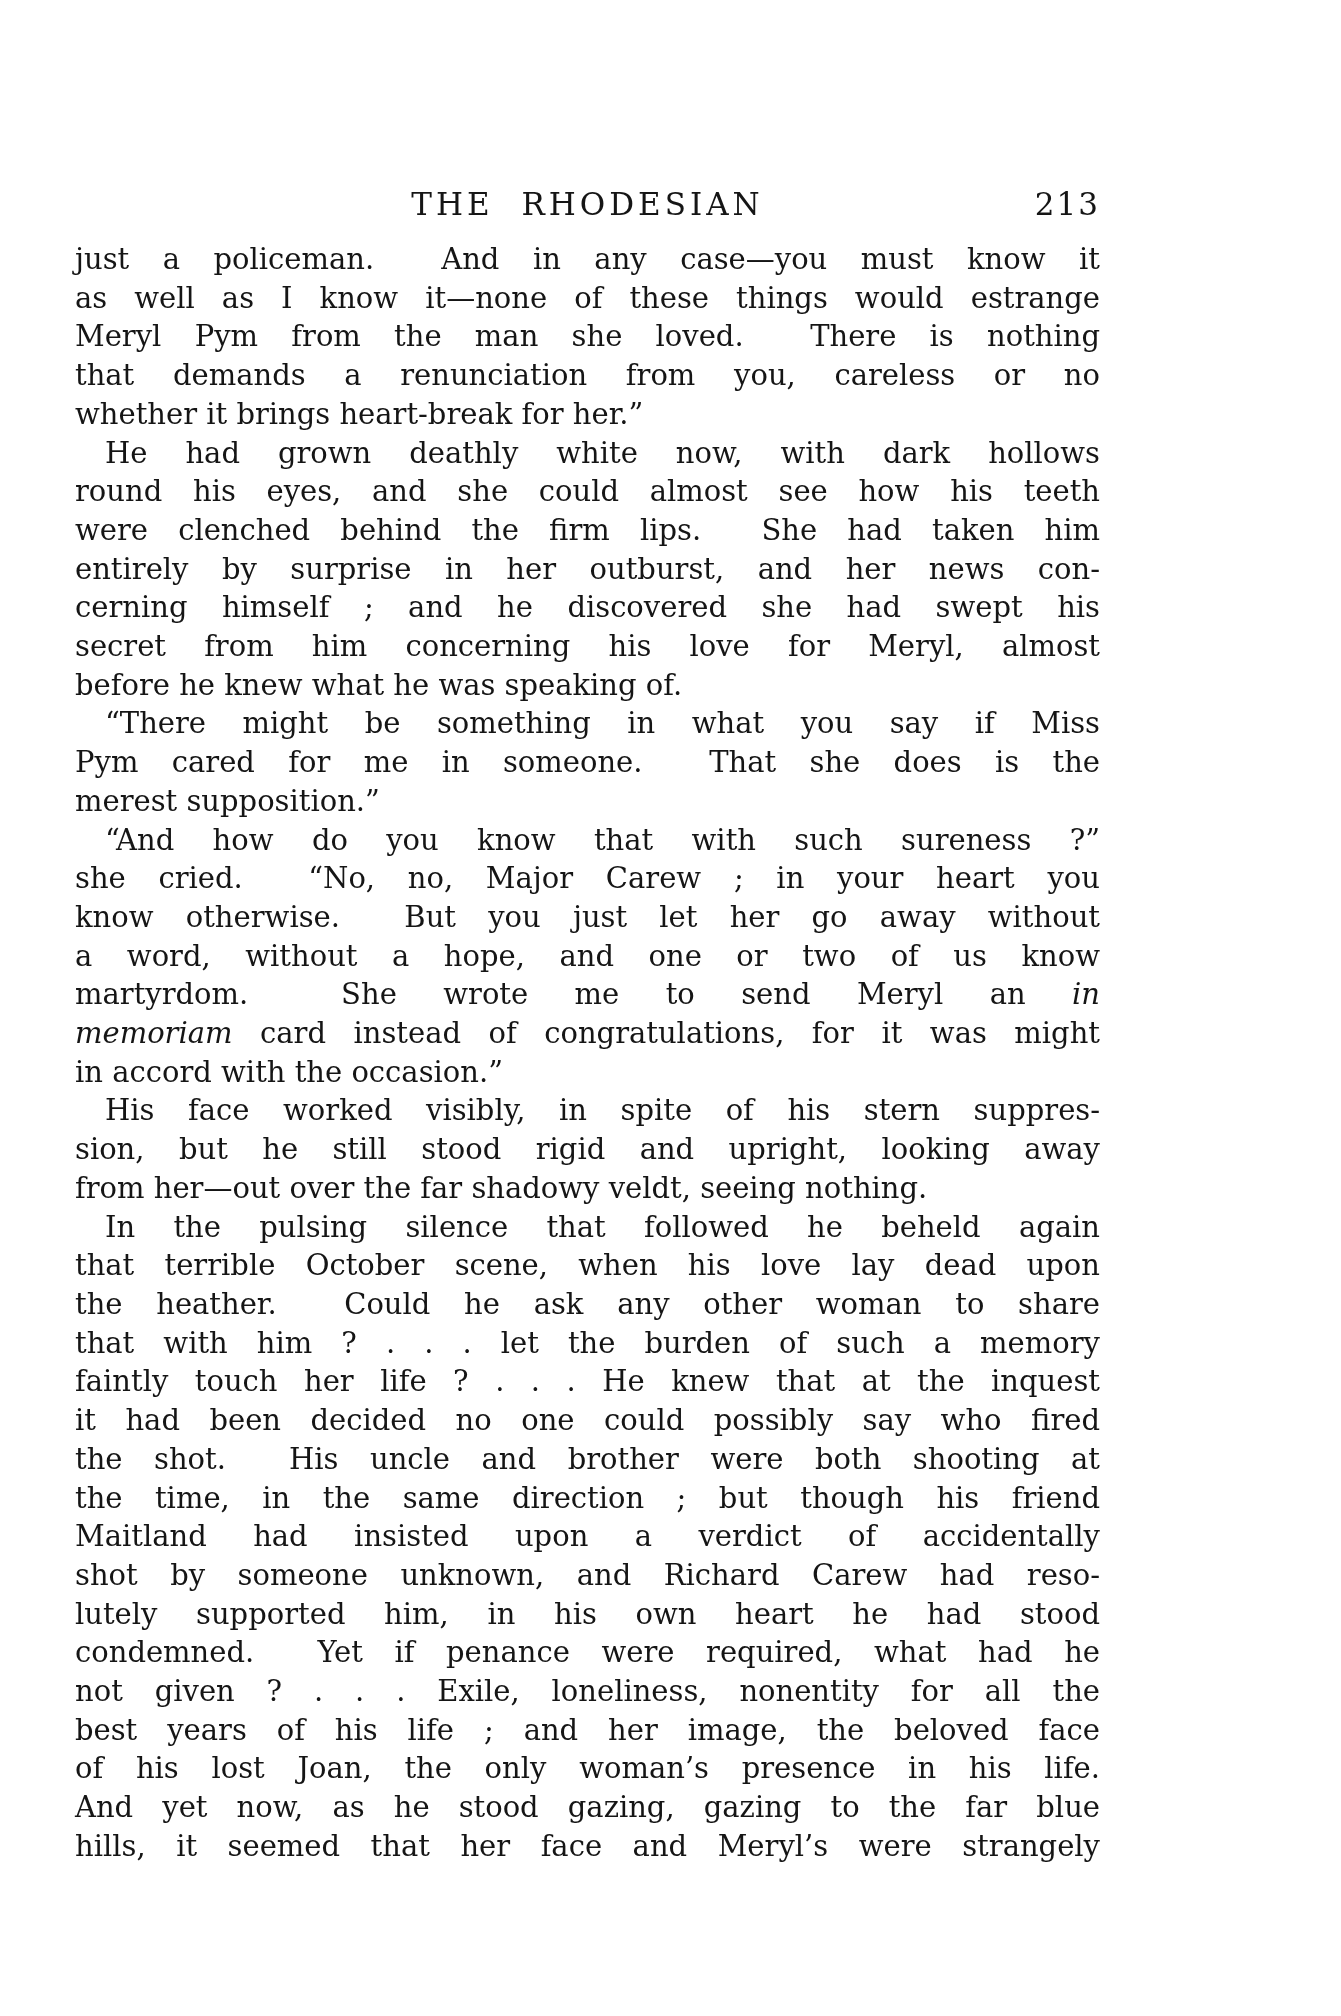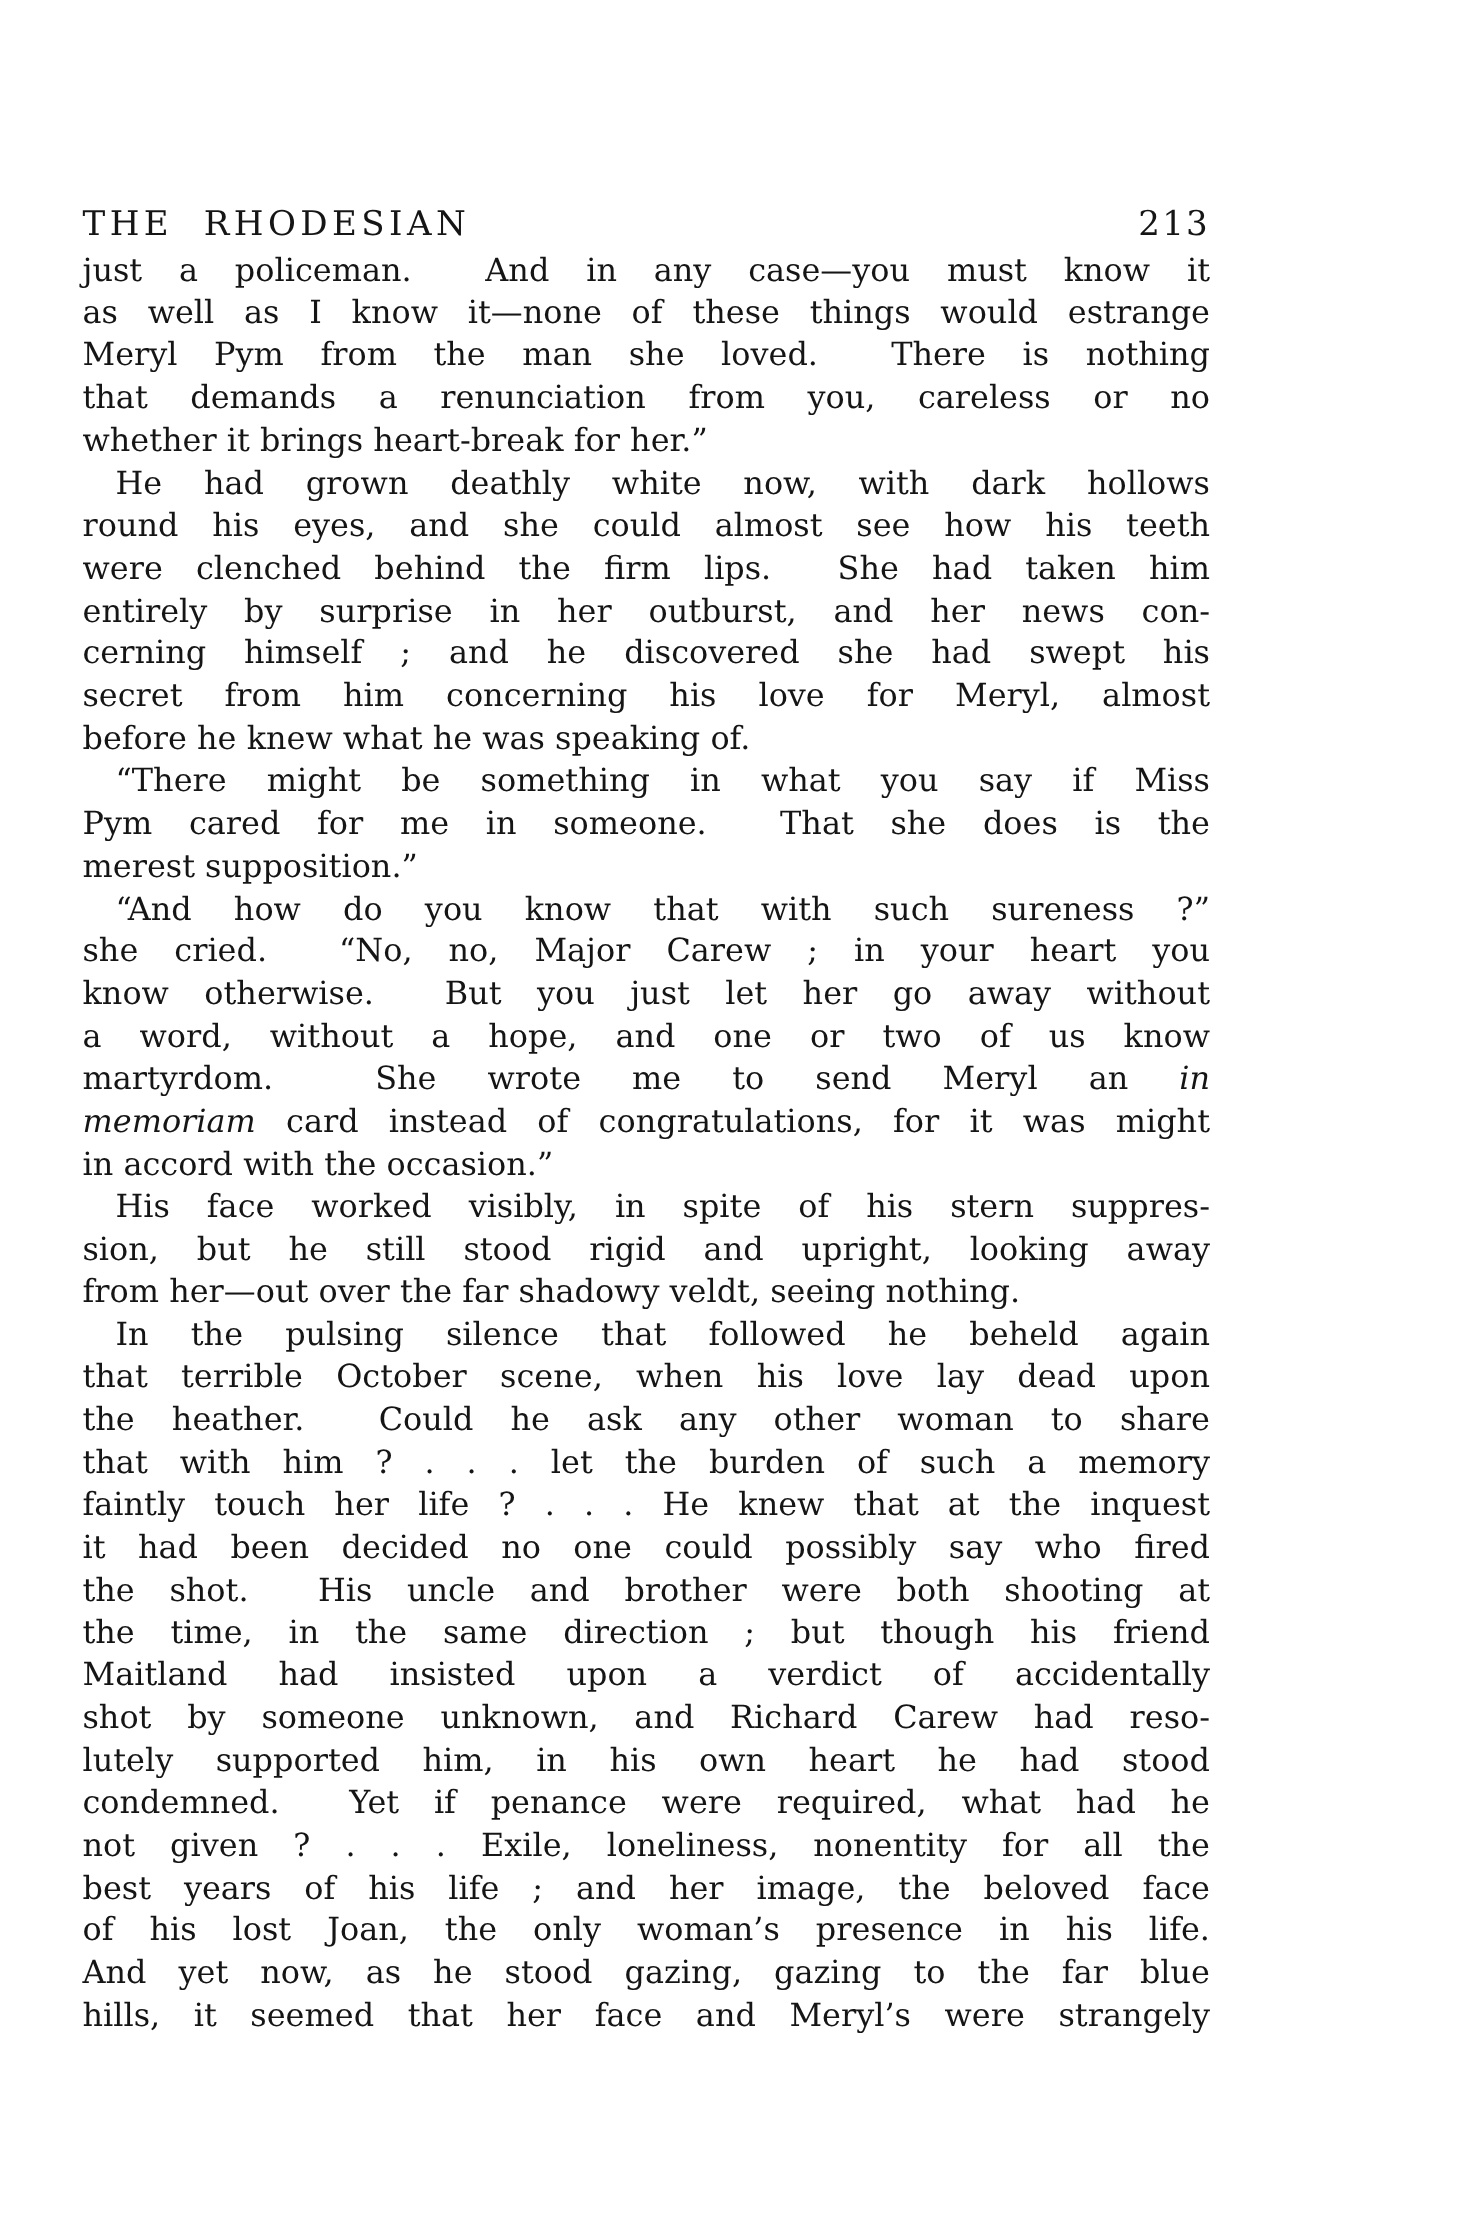--- a/index.html
+++ b/index.html
@@ -24,34 +24,34 @@
     margin-left: 75px;
     height: 40px;
     font-size: 31px;
     line-height: 36px;
   }
   .running-title {
     position: absolute;
     left: 0;
     right: 0;
     top: 0;
-    text-align: left;
+    text-align: center;
     letter-spacing: 4px;
     word-spacing: 14px;
   }
   .page-number {
     position: absolute;
     right: 0;
     top: 0;
     letter-spacing: 2px;
   }
   .text-block {
     width: 1025px;
     margin-left: 75px;
-    margin-top: 0;
+    margin-top: 14px;
     font-size: 29px;
     line-height: 38.7px;
   }
   .line {
     text-align: justify;
     text-align-last: justify;
     white-space: pre-wrap;
   }
   .line.last {
     text-align: center;

